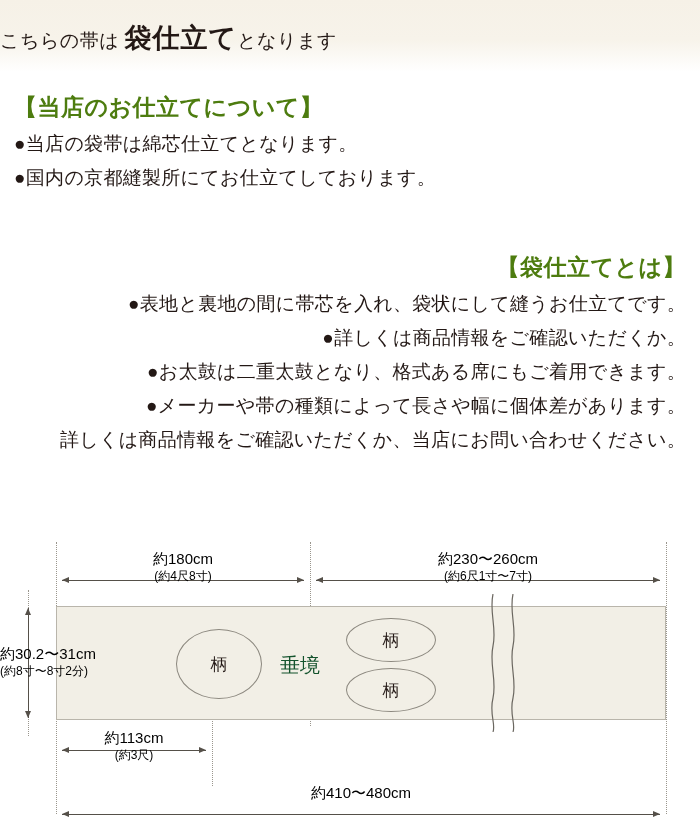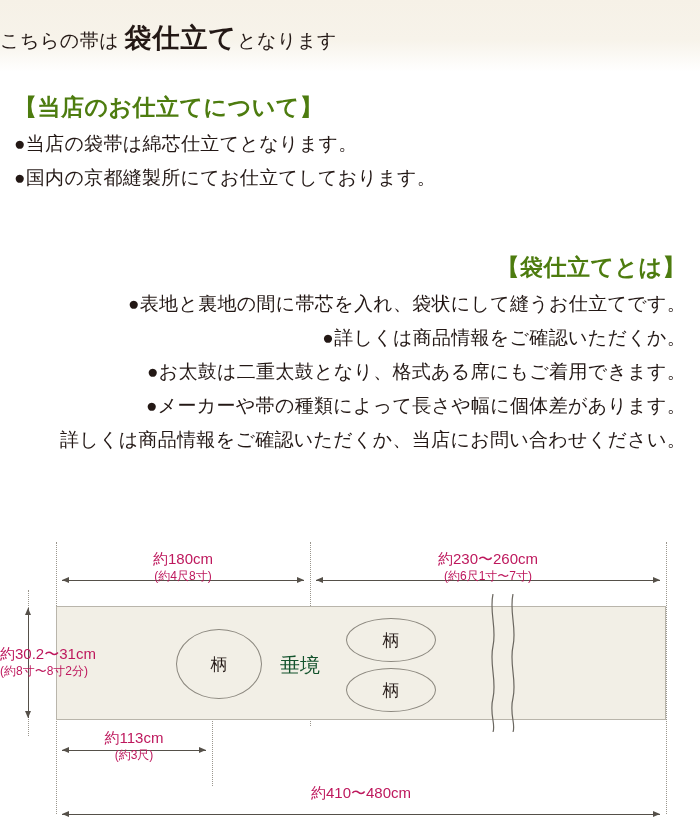--- a/index.html
+++ b/index.html
@@ -167,21 +167,21 @@
     width: 0; height: 0;
     border-left: 3.5px solid transparent;
     border-right: 3.5px solid transparent;
   }
   .dim-v::before { top: 0; border-bottom: 7px solid #555049; }
   .dim-v::after  { bottom: 0; border-top: 7px solid #555049; }
 
   .dim-label {
     position: absolute;
     text-align: center;
-    color: #be185d;
+    color: #000000;
     white-space: nowrap;
   }
   .dim-label .l1 { font-size: 15px; display: block; line-height: 19px; }
   .dim-label .l2 { font-size: 12px; display: block; line-height: 16px; }
 </style>
 </head>
 <body>
 
 <div class="page">
 

